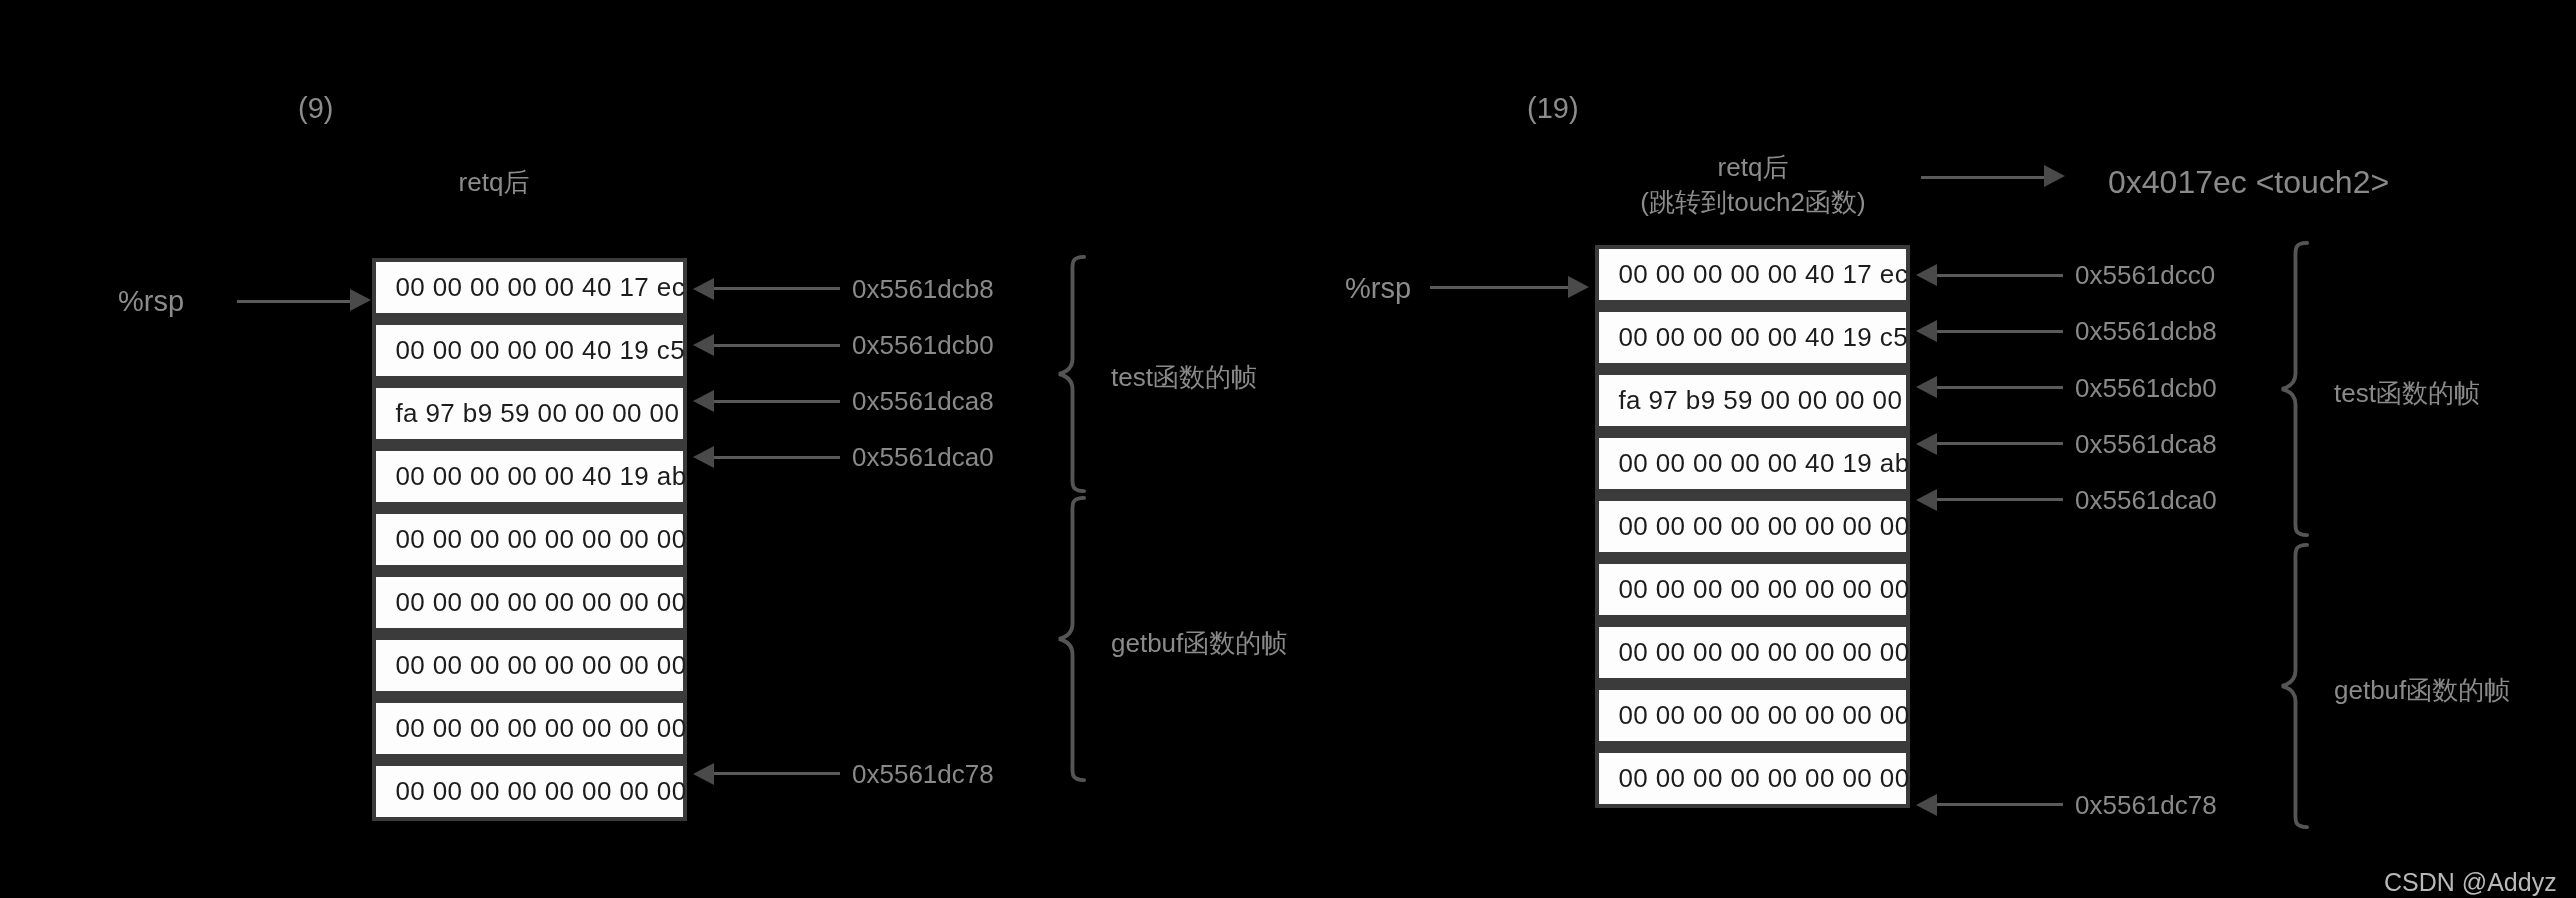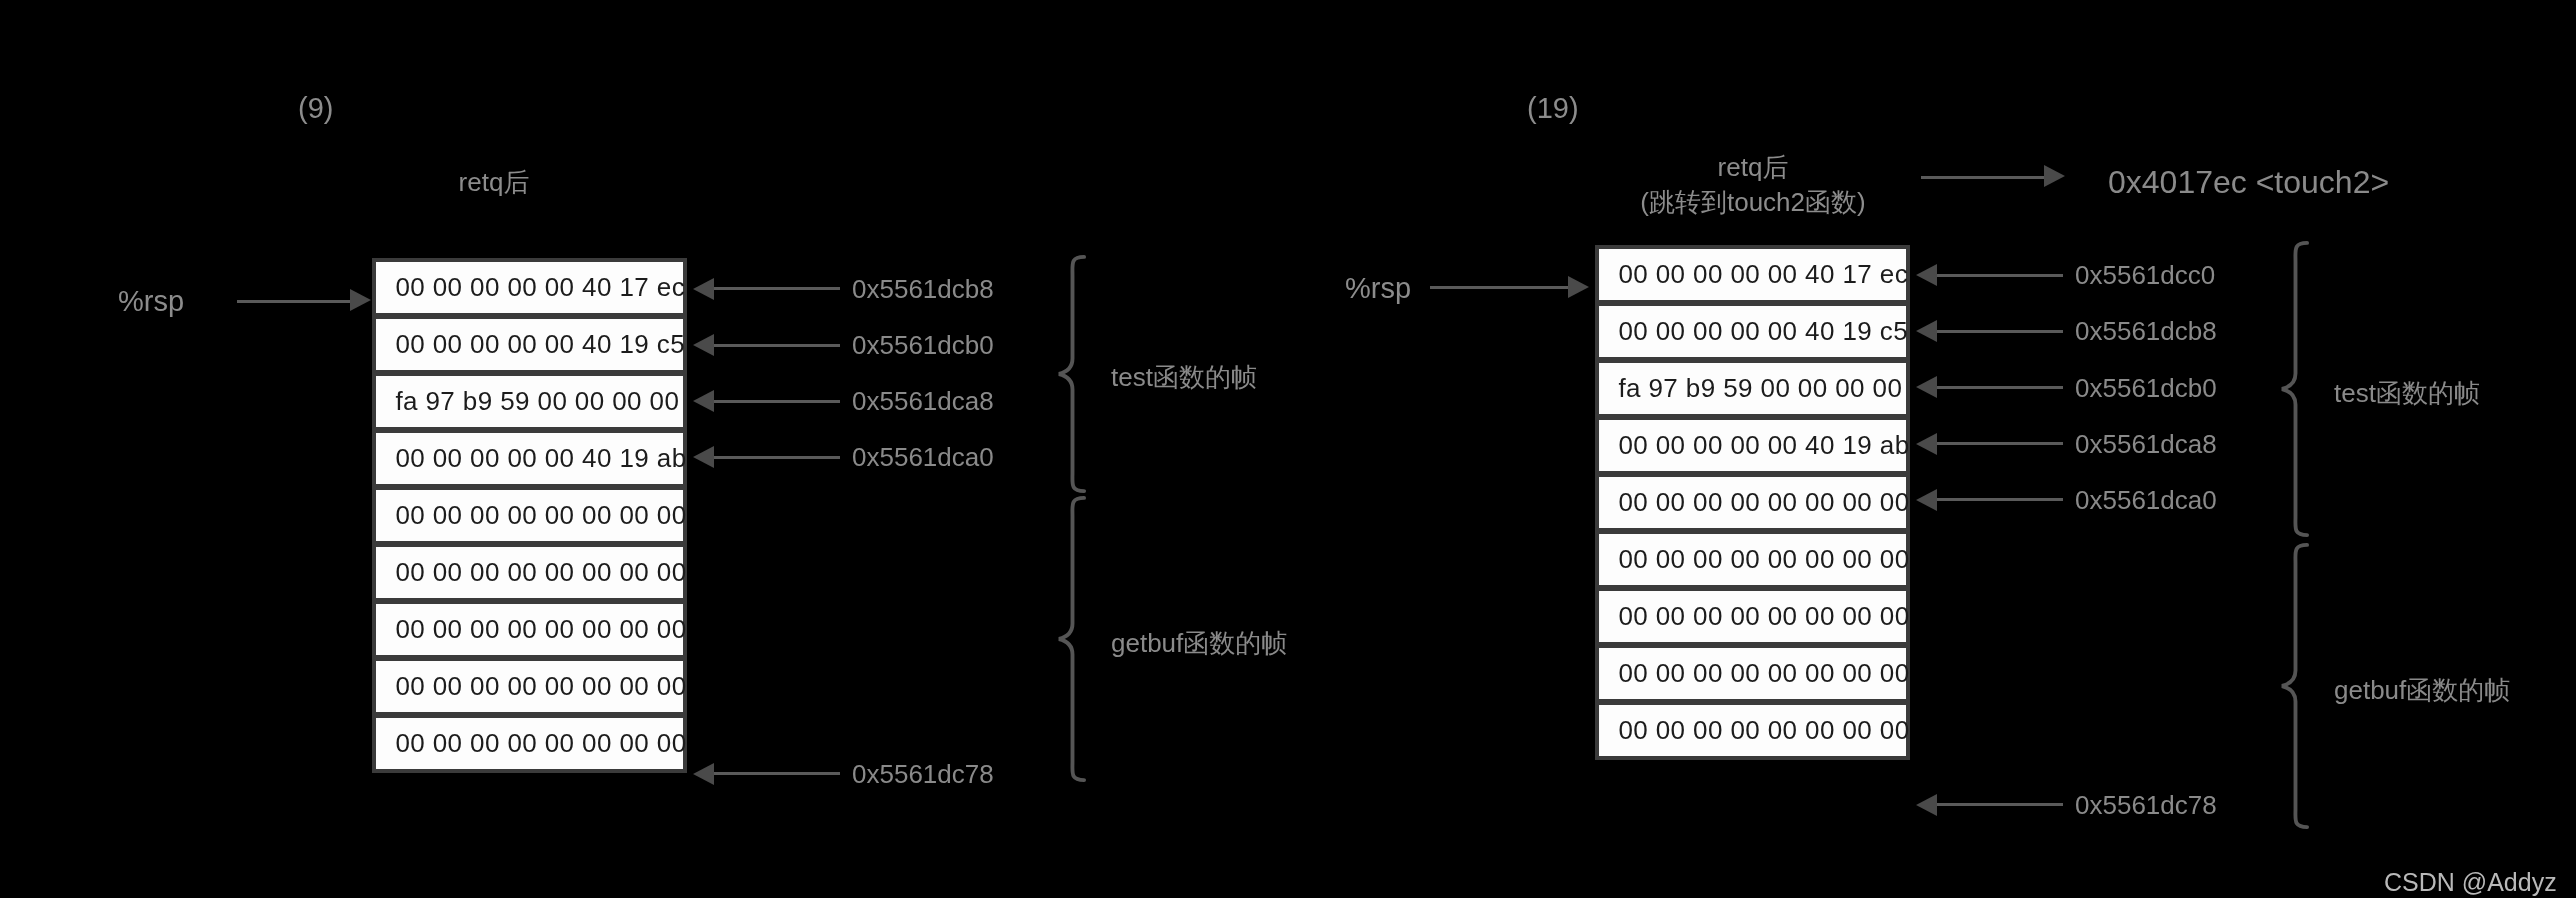--- a/index.html
+++ b/index.html
@@ -13,21 +13,21 @@
   .panel-num{position:absolute;font-size:29px;color:#8c8c8c;white-space:nowrap;}
   .caption{position:absolute;font-size:26px;color:#8c8c8c;text-align:center;white-space:nowrap;line-height:1.35;}
   .addr{position:absolute;font-size:26px;color:#8a8a8a;white-space:nowrap;}
   .frame-label{position:absolute;font-size:26px;color:#8a8a8a;white-space:nowrap;}
   .rsp{position:absolute;font-size:29px;color:#8c8c8c;white-space:nowrap;}
   .target{position:absolute;font-size:32px;color:#8a8a8a;white-space:nowrap;}
   .watermark{position:absolute;font-size:25px;color:#b9b9b9;white-space:nowrap;}
 
   
   .stack{position:absolute;border:4.8px solid #3b3b3b;background:#3b3b3b;
-         display:flex;flex-direction:column;gap:6px;box-sizing:border-box;}
+         display:flex;flex-direction:column;gap:12px;box-sizing:border-box;}
   .cell{background:#fdfdfd;color:#1c1c1c;font-size:26px;
         height:51px;display:flex;align-items:center;box-sizing:border-box;
         padding-left:19.4px;letter-spacing:0.4px;white-space:nowrap;}
 
   
   .hline{position:absolute;height:2.9px;background:#5a5a5a;}
   .arrow-r{position:absolute;width:0;height:0;
      border-top:11.6px solid transparent;border-bottom:11.6px solid transparent;
      border-left:21px solid #4a4a4a;}
   .arrow-l{position:absolute;width:0;height:0;

